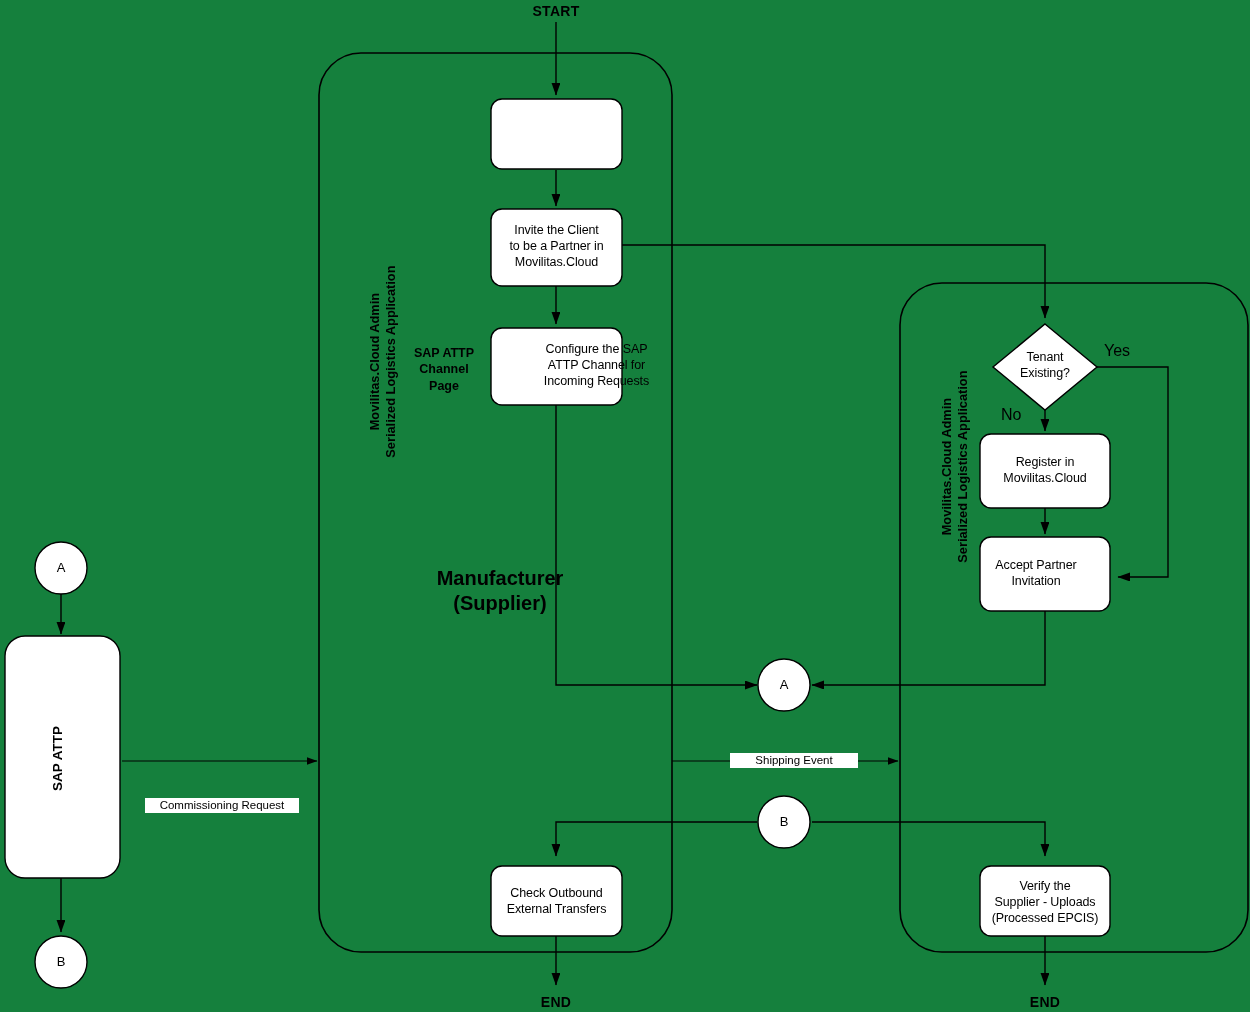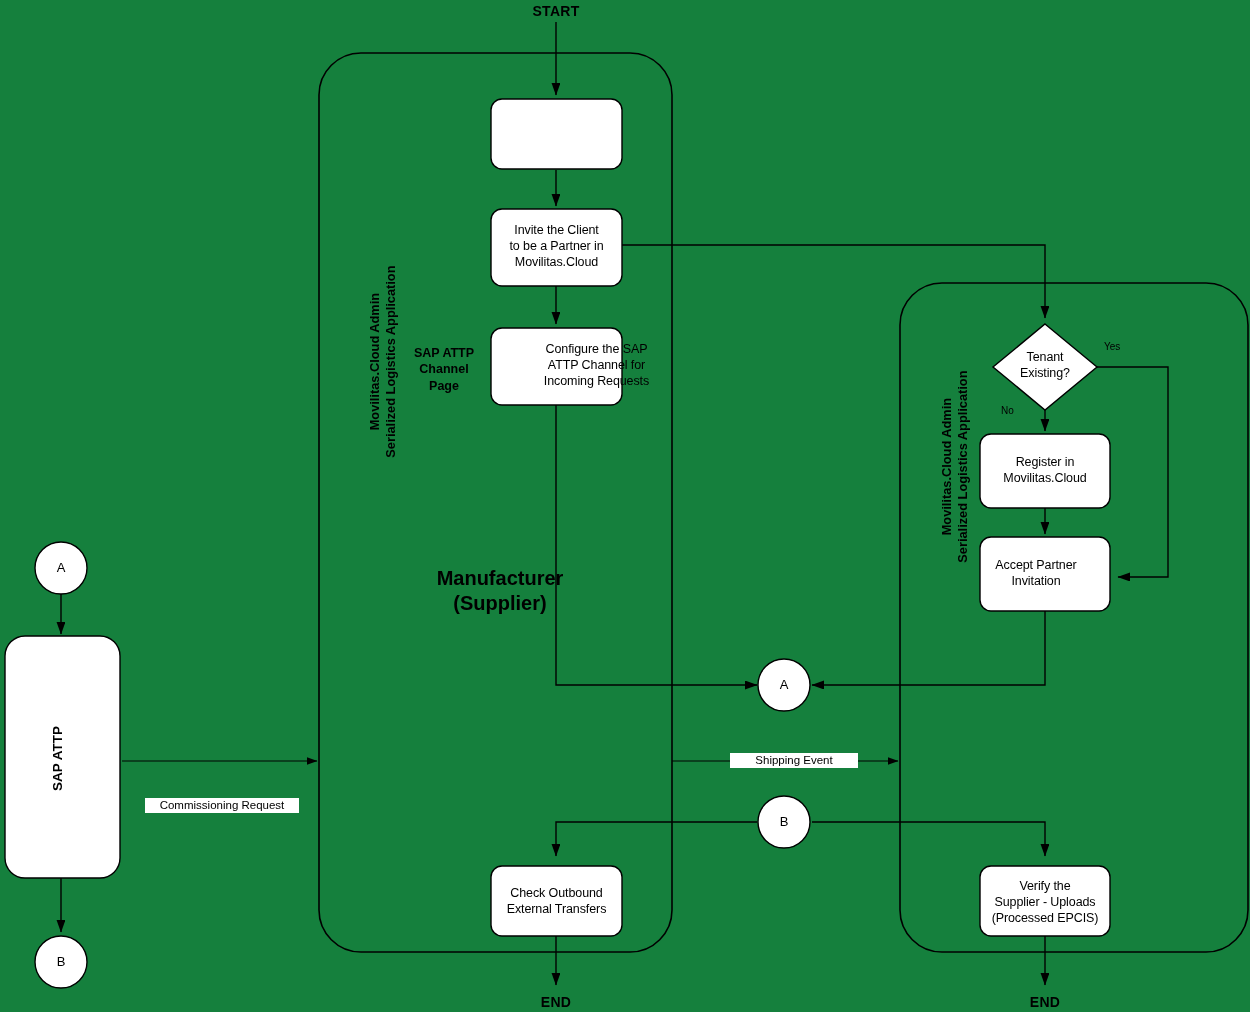--- a/index.html
+++ b/index.html
@@ -78,21 +78,21 @@
   }
   .edge-label {
     font-size: 11.5px;
     background: #ffffff;
     padding: 0 2px;
   }
   .conn-text {
     font-size: 13px;
   }
   .small-yn {
-    font-size: 10px;
+    font-size: 16px;
   }
 </style>
 </head>
 <body>
 
 <div id="canvas">
 
   <svg class="layer" viewBox="0 0 1250 1012">
     <defs>
       <marker id="arrow" markerWidth="10" markerHeight="10" refX="8.6" refY="3.2" orient="auto" markerUnits="strokeWidth">

